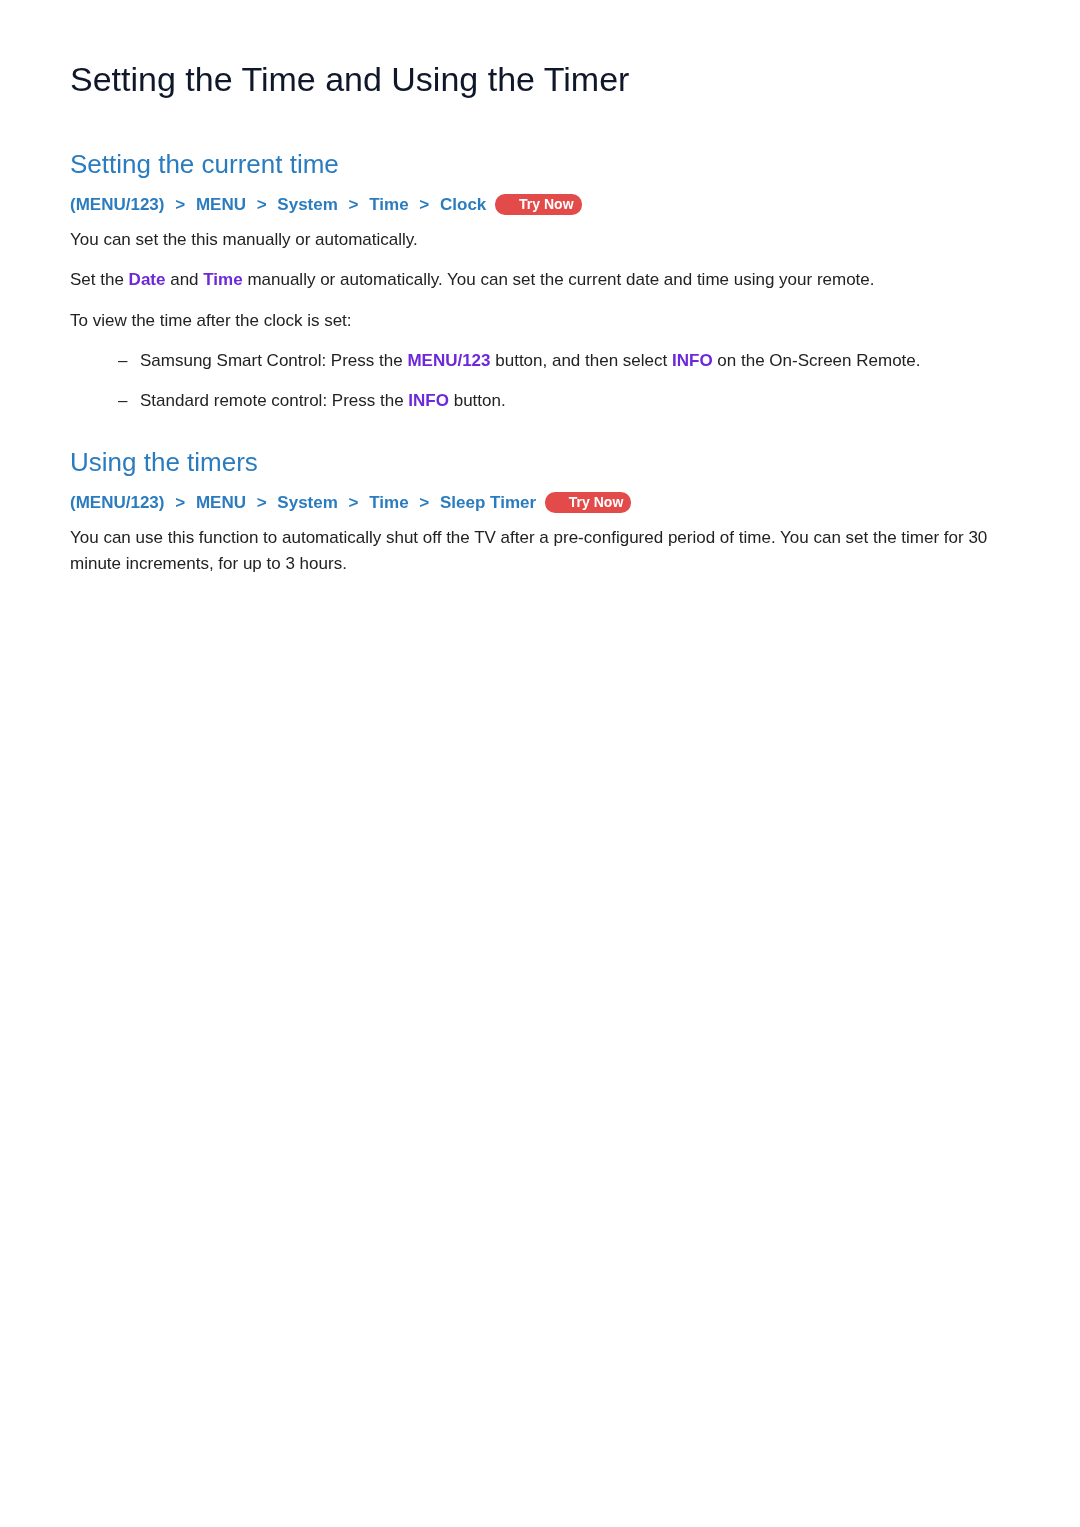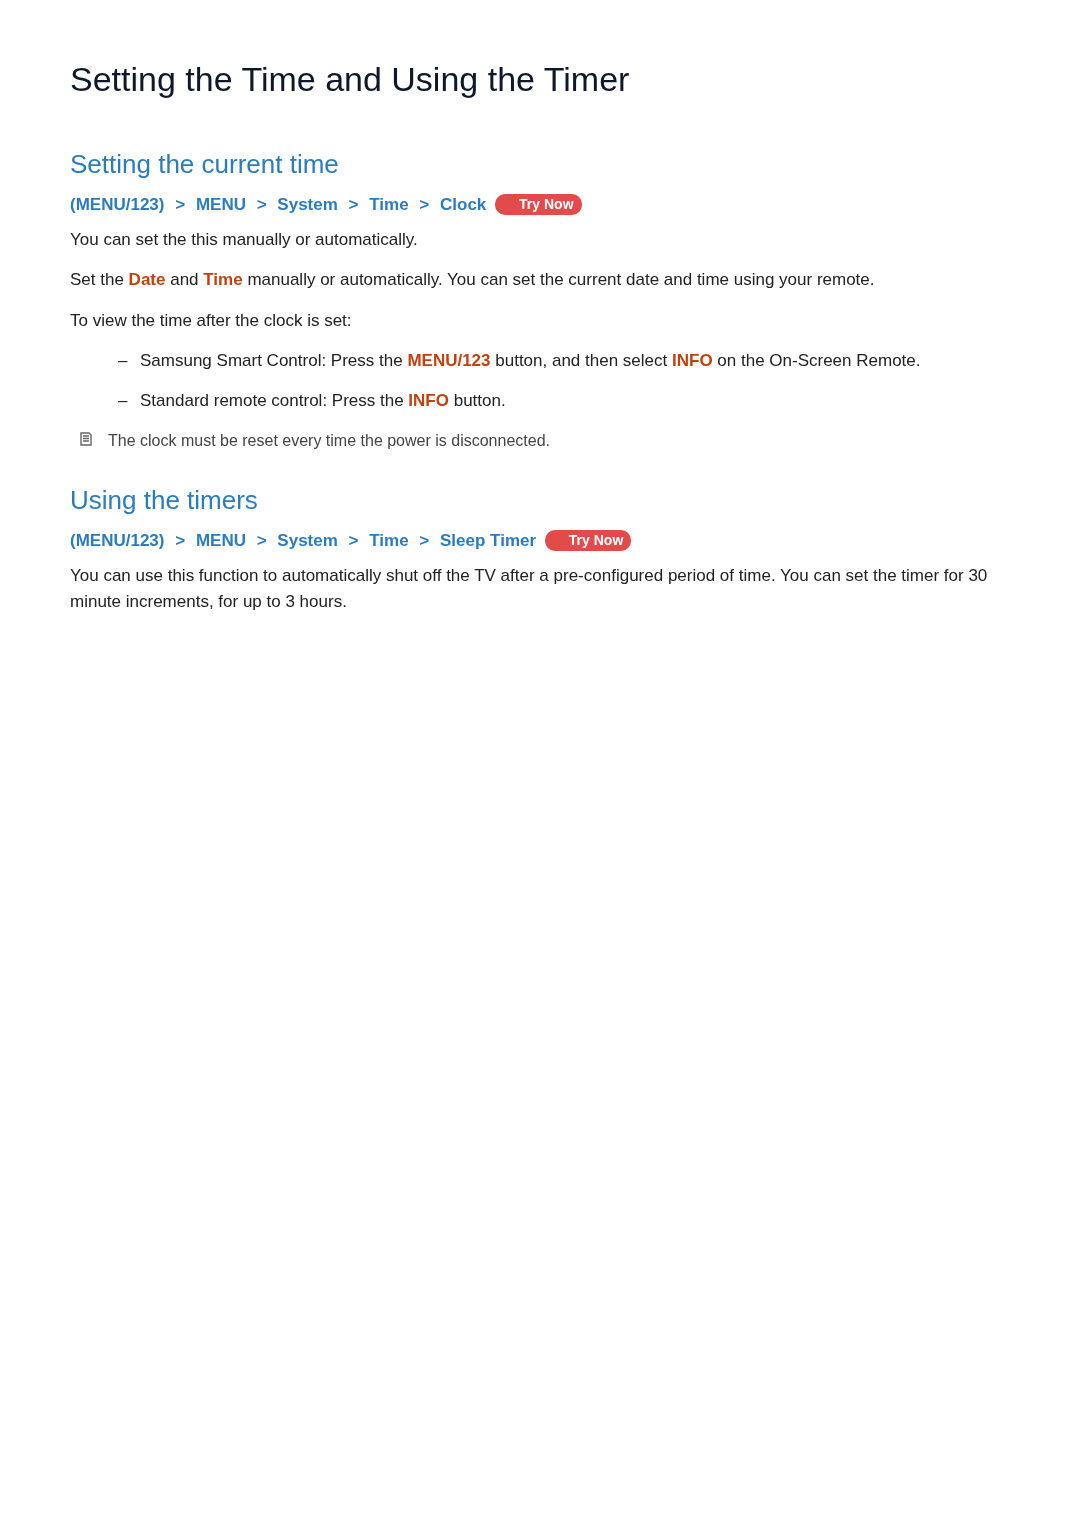--- a/index.html
+++ b/index.html
@@ -57,21 +57,21 @@
     margin-left: 4px;
     vertical-align: 1px;
   }
   p {
     font-size: 17px;
     line-height: 1.55;
     margin: 0 0 14px 0;
     color: #222;
   }
   .kw {
-    color: #c2410c;
+    color: #6d28d9;
     font-weight: 700;
   }
   ul.dash {
     list-style: none;
     padding: 0 0 0 48px;
     margin: 0 0 14px 0;
   }
   ul.dash li {
     position: relative;
     font-size: 17px;
@@ -138,29 +138,20 @@
 
   <ul class="dash">
     <li>
       <span>Samsung Smart Control: Press the </span><span class="kw">MENU/123</span><span> button, and then select </span><span class="kw">INFO</span><span> on the On-Screen Remote.</span>
     </li>
     <li>
       <span>Standard remote control: Press the </span><span class="kw">INFO</span><span> button.</span>
     </li>
   </ul>
 
-  <div class="note">
-    <span class="note-icon">
-      <svg viewBox="0 0 16 16" fill="none" stroke="#666" stroke-width="1.4">
-        <path d="M3 2 L11 2 L13 4 L13 14 L3 14 Z"></path>
-        <path d="M5 5 L11 5 M5 7.5 L11 7.5 M5 10 L11 10"></path>
-      </svg>
-    </span>
-    <span>The clock must be reset every time the power is disconnected.</span>
-  </div>
 
   <h2>Using the timers</h2>
 
 
   <div class="crumb">
     <span class="paren">(</span><span>MENU/123</span><span class="paren">)</span>
     <span class="sep">&gt;</span>
     <span>MENU</span>
     <span class="sep">&gt;</span>
     <span>System</span>

